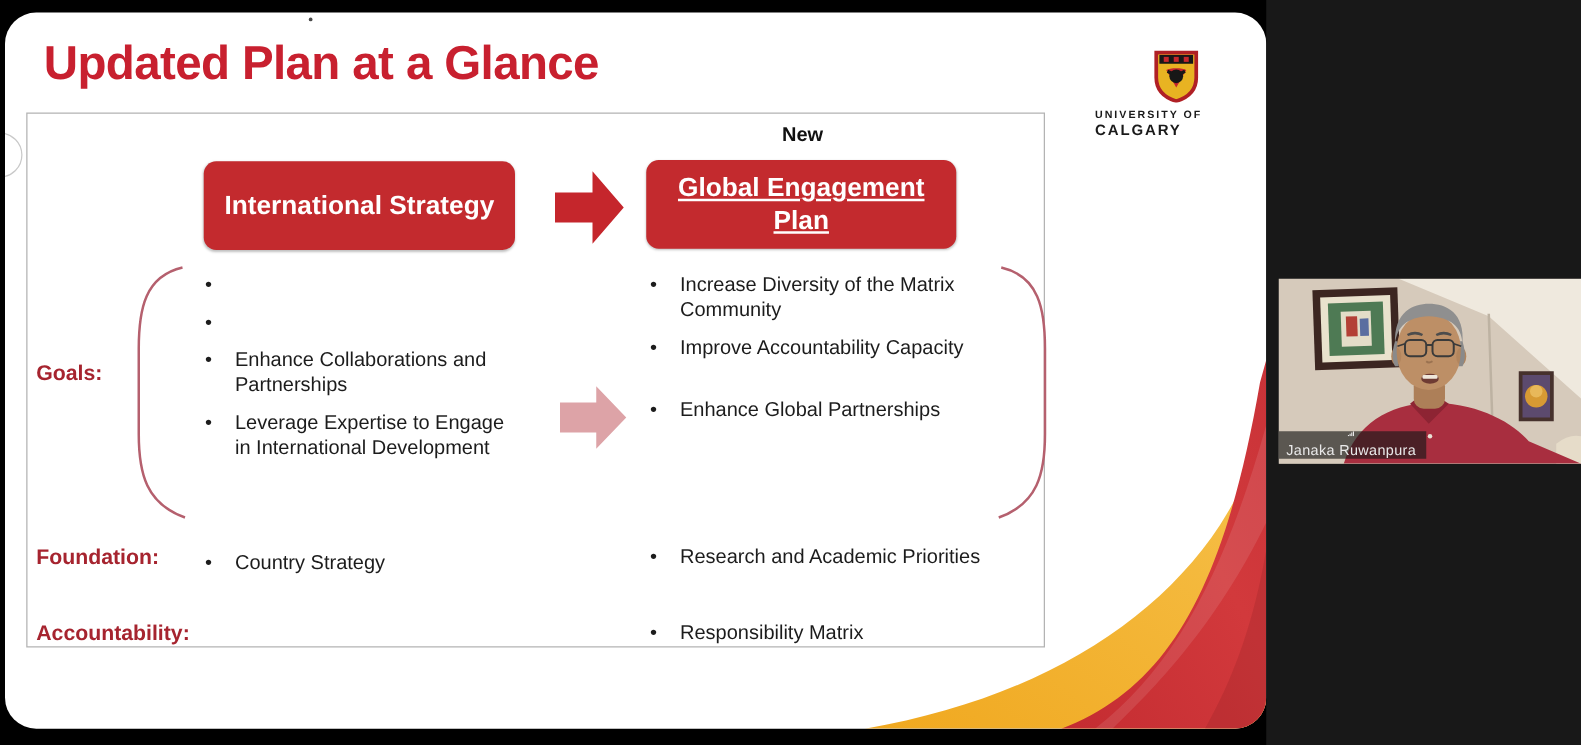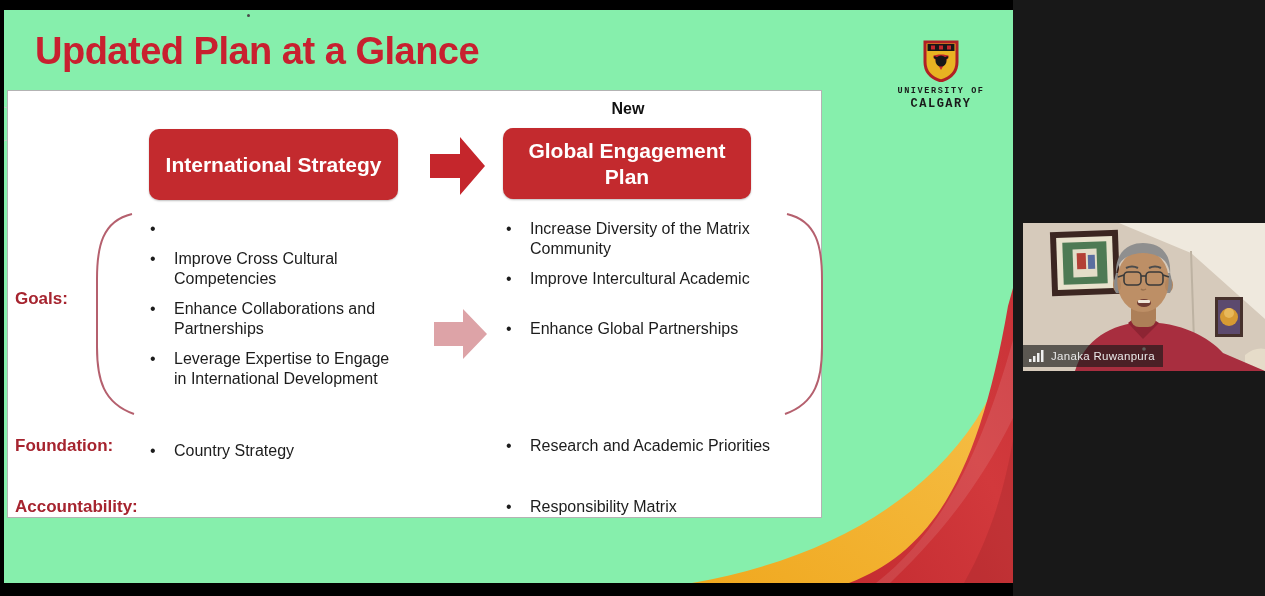--- a/index.html
+++ b/index.html
@@ -2,45 +2,45 @@
 <html><head>
 <meta charset="utf-8">
 <style>
   * { margin:0; padding:0; box-sizing:border-box; }
   html,body { width:1265px; height:596px; background:#0b0b0b; overflow:hidden;
               font-family:"Liberation Sans", sans-serif; }
   .stage { position:absolute; inset:0; width:1265px; height:596px; background:#000; }
 
   
   .slide { position:absolute; left:4px; top:10px; width:1009px; height:573px;
-           background:#86efac; overflow:hidden; }
+           background:#ffffff; overflow:hidden;border-radius:25px; }
   .slide-title { position:absolute; left:31px; top:20px; font-size:38px; font-weight:700;
                  letter-spacing:-0.5px; color:#c8202f; white-space:nowrap; }
   .cursor-dot { position:absolute; left:243px; top:4px; width:3px; height:3px;
                 background:#4a4a4a; border-radius:50%; }
   .edge-arc { position:absolute; left:-22px; top:96px; width:36px; height:36px;
               border:1px solid #c9c9c9; border-radius:50%; }
 
   
-  .logo { position:absolute; left:872px; top:30px; width:130px; text-align:center; color:#1a1a1a;font-family:Liberation Mono, monospace; }
+  .logo { position:absolute; left:872px; top:30px; width:130px; text-align:left; color:#1a1a1a; }
   .logo svg { display:block; margin:0 auto 4px auto; }
   .logo-line1 { font-size:8.5px; font-weight:700; letter-spacing:1.6px; }
   .logo-line2 { font-size:12px; font-weight:700; letter-spacing:1.5px; margin-top:1px; }
 
   
-  .frame { position:absolute; left:3px; top:80px; width:815px; height:428px;
+  .frame { position:absolute; left:17px; top:80px; width:815px; height:428px;
            border:1px solid #b3b3b3; background:#fff; }
   .new-label { position:absolute; left:560px; top:9px; width:120px; text-align:center;
                font-size:16px; font-weight:700; color:#111; }
   .redbox { position:absolute; background:#c32a2e; color:#fff; border-radius:10px;
             display:flex; align-items:center; justify-content:center; text-align:center;
             font-size:21px; font-weight:600; line-height:1.2; white-space:pre-line;
             box-shadow:0 1px 2px rgba(0,0,0,0.25); }
   .redbox.old { left:141px; top:38px; width:249px; height:71px; }
-  .redbox.new { left:495px; top:37px; width:248px; height:71px; }
+  .redbox.new { left:495px; top:37px; width:248px; height:71px;text-decoration:underline; }
   .arrow-svg { position:absolute; }
   .arrow-main { left:420px; top:44px; }
   .arrow-pink { left:424px; top:216px; }
   .brace { position:absolute; }
   .brace.left { left:82px; top:120px; }
   .brace.right { left:775px; top:120px; }
 
   .row-label { position:absolute; left:7px; font-size:17px; font-weight:700; color:#a6242f; }
   .row-label.goals { top:198px;text-align:right; }
   .row-label.foundation { top:345px;text-align:center; }
@@ -60,21 +60,21 @@
   .pos-accountability-right { left:498px; top:406px; width:300px; }
 
   .swoosh { position:absolute; left:0; top:0; width:1009px; height:573px; pointer-events:none; }
 
   
   .right-panel { position:absolute; left:1013px; top:0; width:252px; height:596px; background:#181818; }
   .video-tile { position:absolute; left:10px; top:223px; width:242px; height:148px;
                 background:#cfc5b8; overflow:hidden; }
   .video-tile svg.scene { position:absolute; inset:0; }
   .name-tag { position:absolute; left:0; bottom:4px; height:22px; padding:0 8px 0 6px;
-              background:rgba(25,25,25,0.65); display:flex; align-items:center; gap:6px; }
+              background:rgba(25,25,25,0.65); display:flex; align-items:center; gap:6px;flex-direction:column; }
   .name-tag .pname { color:#e9e9e9; font-size:11.5px; letter-spacing:0.3px; white-space:nowrap; }
 </style>
 </head>
 <body>
 
 <div class="stage">
 
   <div class="slide">
 
     <div class="cursor-dot"></div>
@@ -124,22 +124,20 @@
       <div class="row-label goals">Goals:</div>
       <div class="row-label foundation">Foundation:</div>
       <div class="row-label accountability">Accountability:</div>
 
       <div class="bullet-list left-col">
         <div class="bullet-item mb10">
           <span class="marker">•</span>
         </div>
         <div class="bullet-item mb10">
           <span class="marker">•</span>
-          <span class="btext">Improve Cross Cultural
-Competencies</span>
         </div>
         <div class="bullet-item mb10">
           <span class="marker">•</span>
           <span class="btext">Enhance Collaborations and
 Partnerships</span>
         </div>
         <div class="bullet-item">
           <span class="marker">•</span>
           <span class="btext">Leverage Expertise to Engage
 in International Development</span>
@@ -147,21 +145,21 @@
       </div>
 
       <div class="bullet-list right-col">
         <div class="bullet-item mb10">
           <span class="marker">•</span>
           <span class="btext">Increase Diversity of the Matrix
 Community</span>
         </div>
         <div class="bullet-item mb30">
           <span class="marker">•</span>
-          <span class="btext">Improve Intercultural Academic</span>
+          <span class="btext">Improve Accountability Capacity</span>
         </div>
         <div class="bullet-item">
           <span class="marker">•</span>
           <span class="btext">Enhance Global Partnerships</span>
         </div>
       </div>
 
       <div class="single-item pos-foundation-left">
         <span class="marker">•</span>
         <span class="btext">Country Strategy</span>

